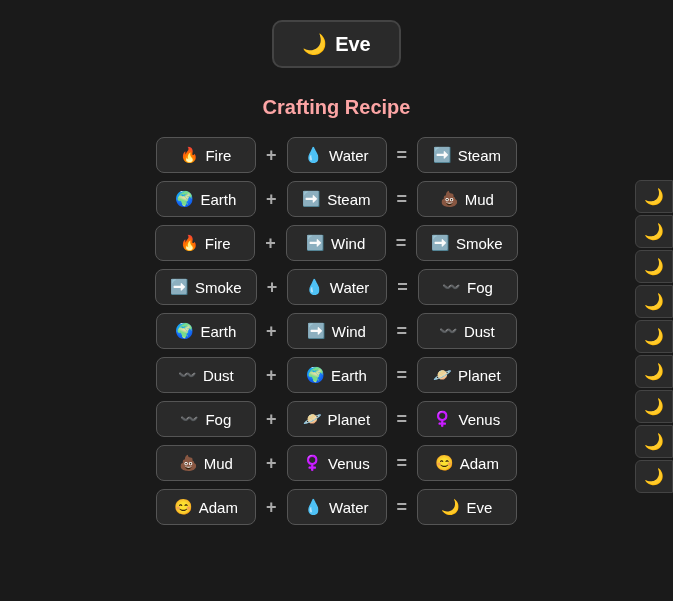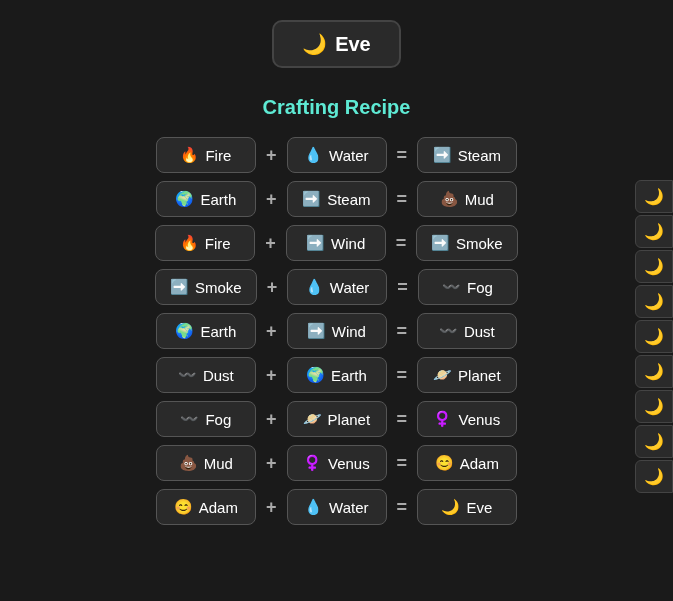--- a/index.html
+++ b/index.html
@@ -26,21 +26,21 @@
       cursor: pointer;
       margin-bottom: 28px;
       display: flex;
       align-items: center;
       gap: 8px;
     }
 
     .section-title {
       font-size: 20px;
       font-weight: bold;
-      color: #5eead4;
+      color: #fca5a5;
       margin-bottom: 18px;
       text-align: center;
     }
 
     .recipes-container {
       display: flex;
       flex-direction: column;
       gap: 8px;
       align-items: center;
     }

